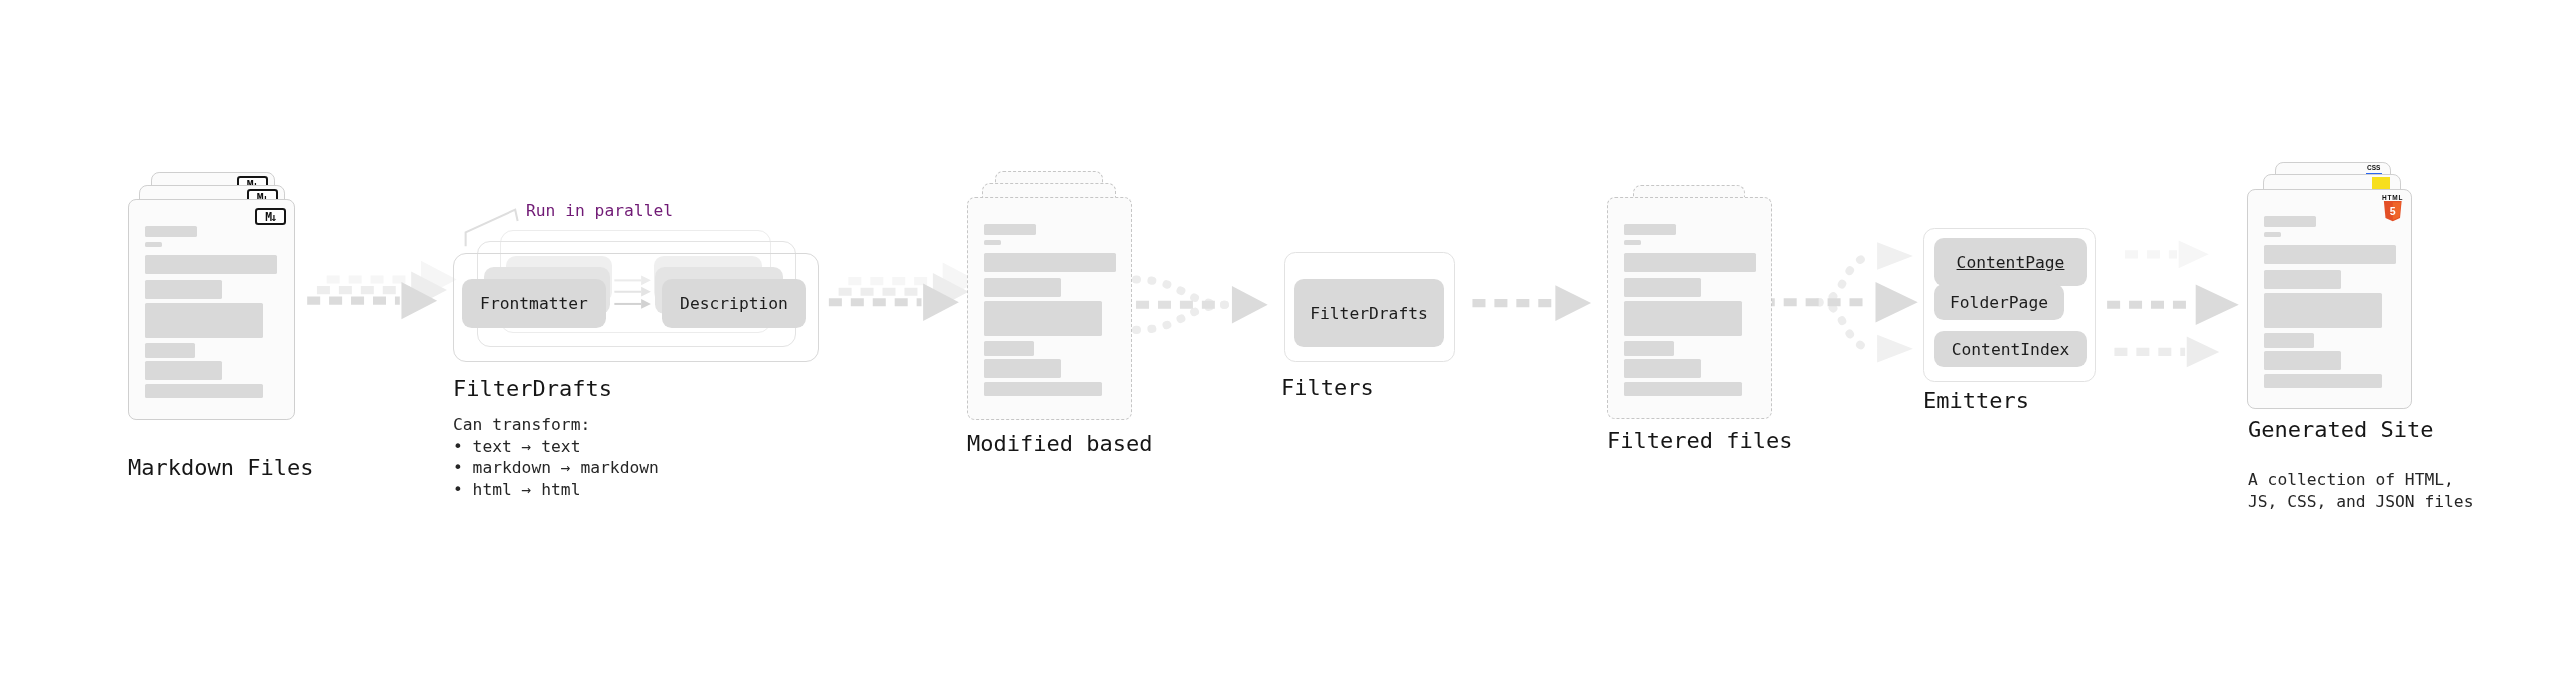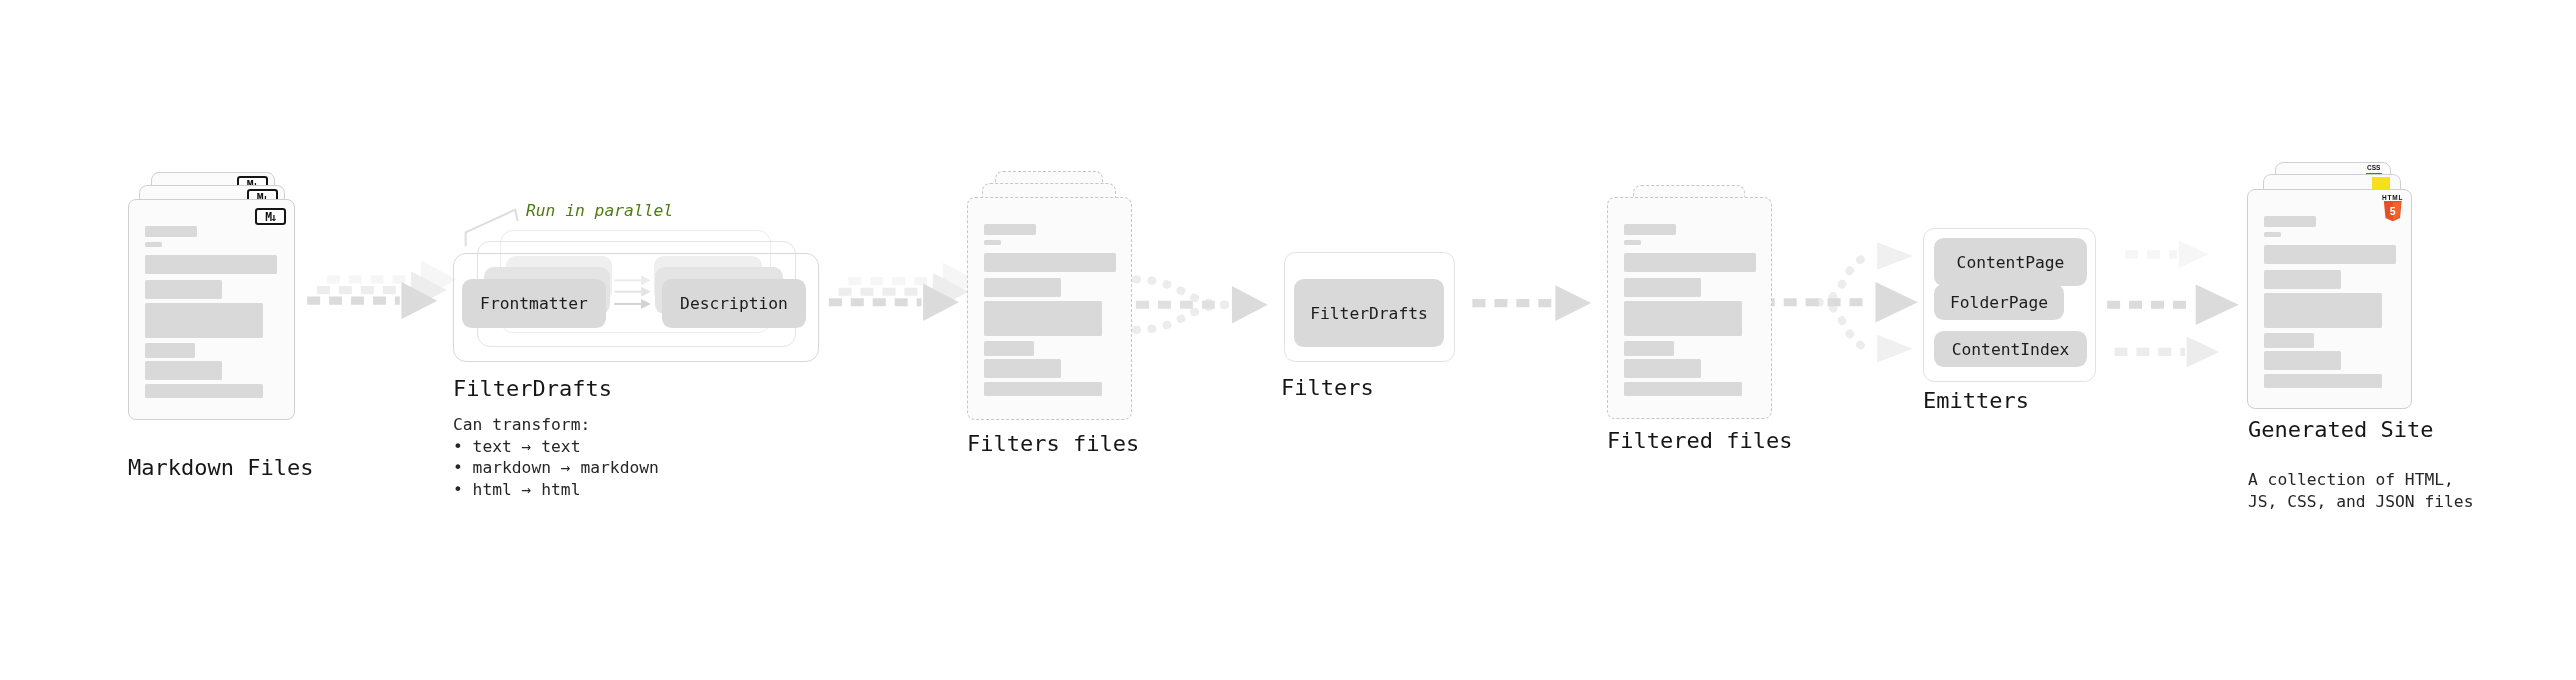--- a/index.html
+++ b/index.html
@@ -20,21 +20,21 @@
   .b1{top:26px;width:52px;height:11.4px;}
   .b2{top:42px;width:17px;height:4.9px;}
   .b3{top:55px;width:132px;height:18.7px;}
   .b4{top:80px;width:77px;height:18.7px;}
   .b5{top:103px;width:118px;height:35px;}
   .b6{top:143px;width:50px;height:14.6px;}
   .b7{top:161px;width:77px;height:18.7px;}
   .b8{top:184px;width:118px;height:14px;}
   .heading{position:absolute;font-size:22px;line-height:26px;font-weight:500;color:#161616;white-space:nowrap;}
   .details{position:absolute;font-size:16.3px;line-height:21.5px;color:#262626;white-space:pre-line;}
-  .note{position:absolute;font-size:16.3px;font-weight:500;color:#4d7c0f;white-space:nowrap;font-style:italic;}
+  .note{position:absolute;font-size:16.3px;font-weight:500;color:#701a75;white-space:nowrap;}
 
   
   .md-badge{position:absolute;width:31px;height:17px;background:#fff;border:2px solid #151515;border-radius:3.3px;
             display:flex;align-items:center;justify-content:center;font-weight:bold;font-size:11.4px;color:#111;
             letter-spacing:-1.6px;box-sizing:border-box;}
   .md-badge.front{right:8.1px;top:8.1px;}
   .md-badge.peek{right:6.5px;top:3.3px;}
 
   
   .css-badge{position:absolute;right:8.1px;top:2.4px;width:16.3px;text-align:center;
@@ -176,41 +176,41 @@
   <div class="card dashed" style="left:967px;top:197px;width:165px;height:223px;">
     <div class="bar b1"></div>
     <div class="bar b2"></div>
     <div class="bar b3"></div>
     <div class="bar b4"></div>
     <div class="bar b5"></div>
     <div class="bar b6"></div>
     <div class="bar b7"></div>
     <div class="bar b8"></div>
   </div>
-  <div class="heading" style="left:967px;top:431px;">Filters files</div>
+  <div class="heading" style="left:967px;top:431px;">Modified based</div>
 
   <div class="panel" style="left:1284px;top:252px;width:171px;height:110px;"></div>
   <div class="pill" style="left:1294px;top:279px;width:150px;height:68px;">FilterDrafts</div>
   <div class="heading" style="left:1281px;top:375px;">Filters</div>
 
   <div class="card dashed" style="left:1633px;top:185px;width:112px;height:49px;"></div>
   <div class="card dashed" style="left:1607px;top:197px;width:165px;height:222px;">
     <div class="bar b1"></div>
     <div class="bar b2"></div>
     <div class="bar b3"></div>
     <div class="bar b4"></div>
     <div class="bar b5"></div>
     <div class="bar b6"></div>
     <div class="bar b7"></div>
     <div class="bar b8"></div>
   </div>
   <div class="heading" style="left:1607px;top:428px;">Filtered files</div>
 
   <div class="panel" style="left:1923px;top:228px;width:173px;height:154px;"></div>
-  <div class="pill" style="left:1934px;top:238px;width:153px;height:48px;">ContentPage</div>
+  <div class="pill" style="left:1934px;top:238px;width:153px;height:48px;text-decoration:underline;">ContentPage</div>
   <div class="pill" style="left:1934px;top:284px;width:130px;height:36px;">FolderPage</div>
   <div class="pill" style="left:1934px;top:331px;width:153px;height:36px;">ContentIndex</div>
   <div class="heading" style="left:1923px;top:388px;">Emitters</div>
 
   <div class="card" style="left:2275px;top:162px;width:116px;height:49px;">
     <div class="css-badge">
       <span>CSS</span>
       <div class="css-bar"></div>
     </div>
   </div>

